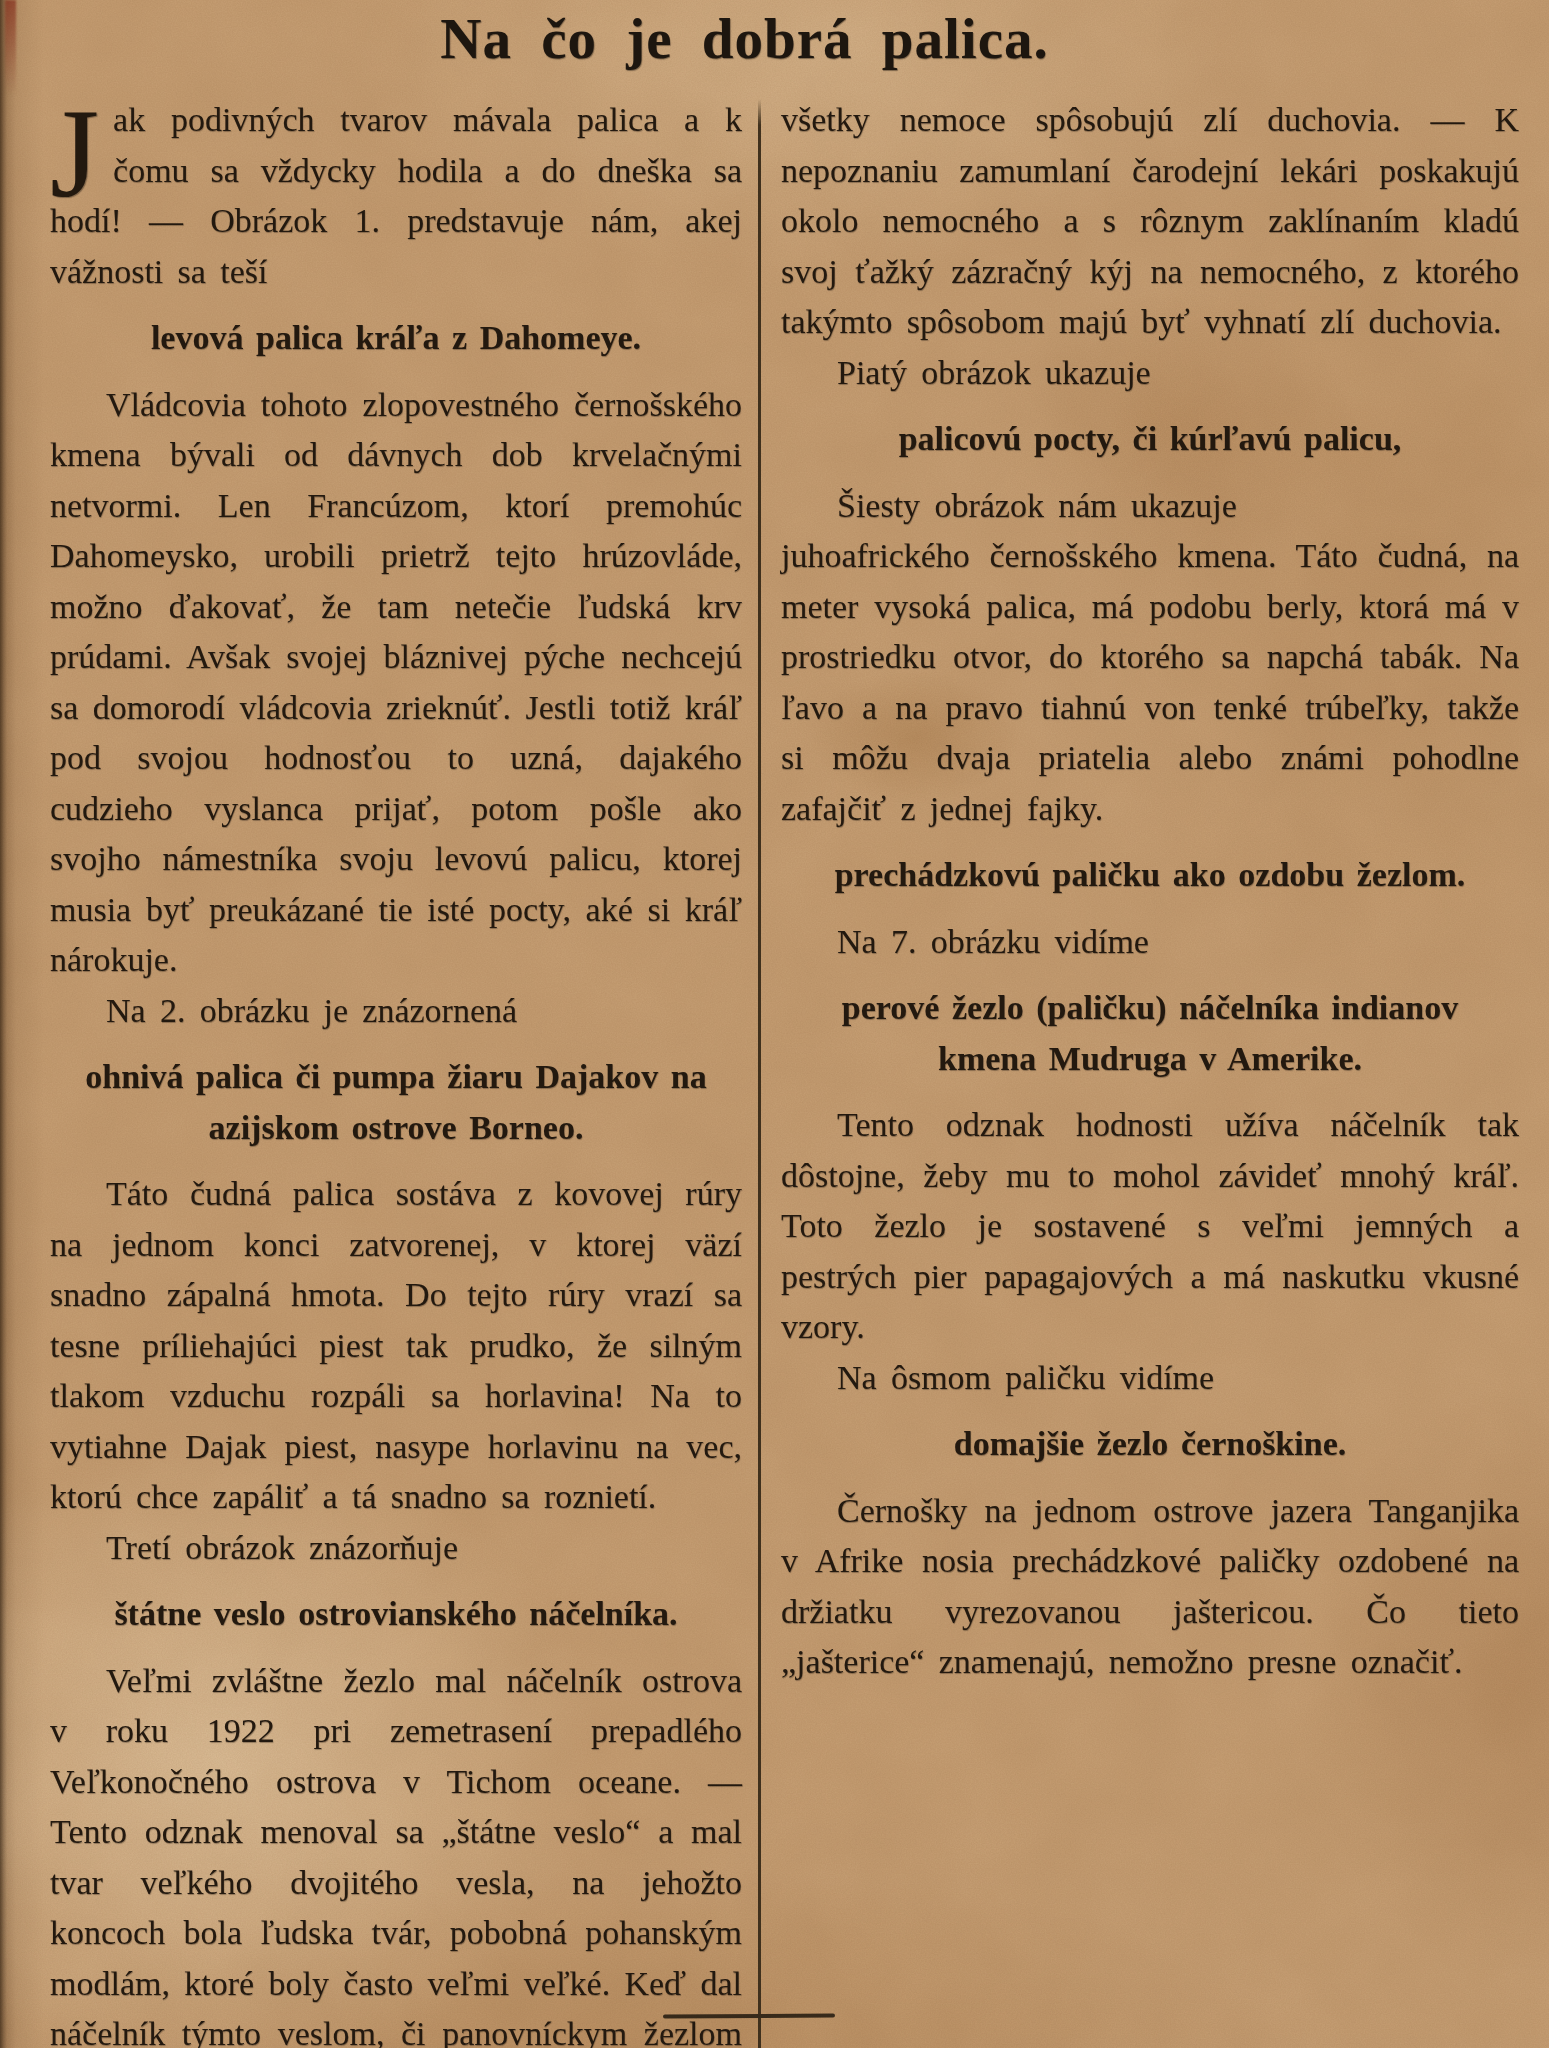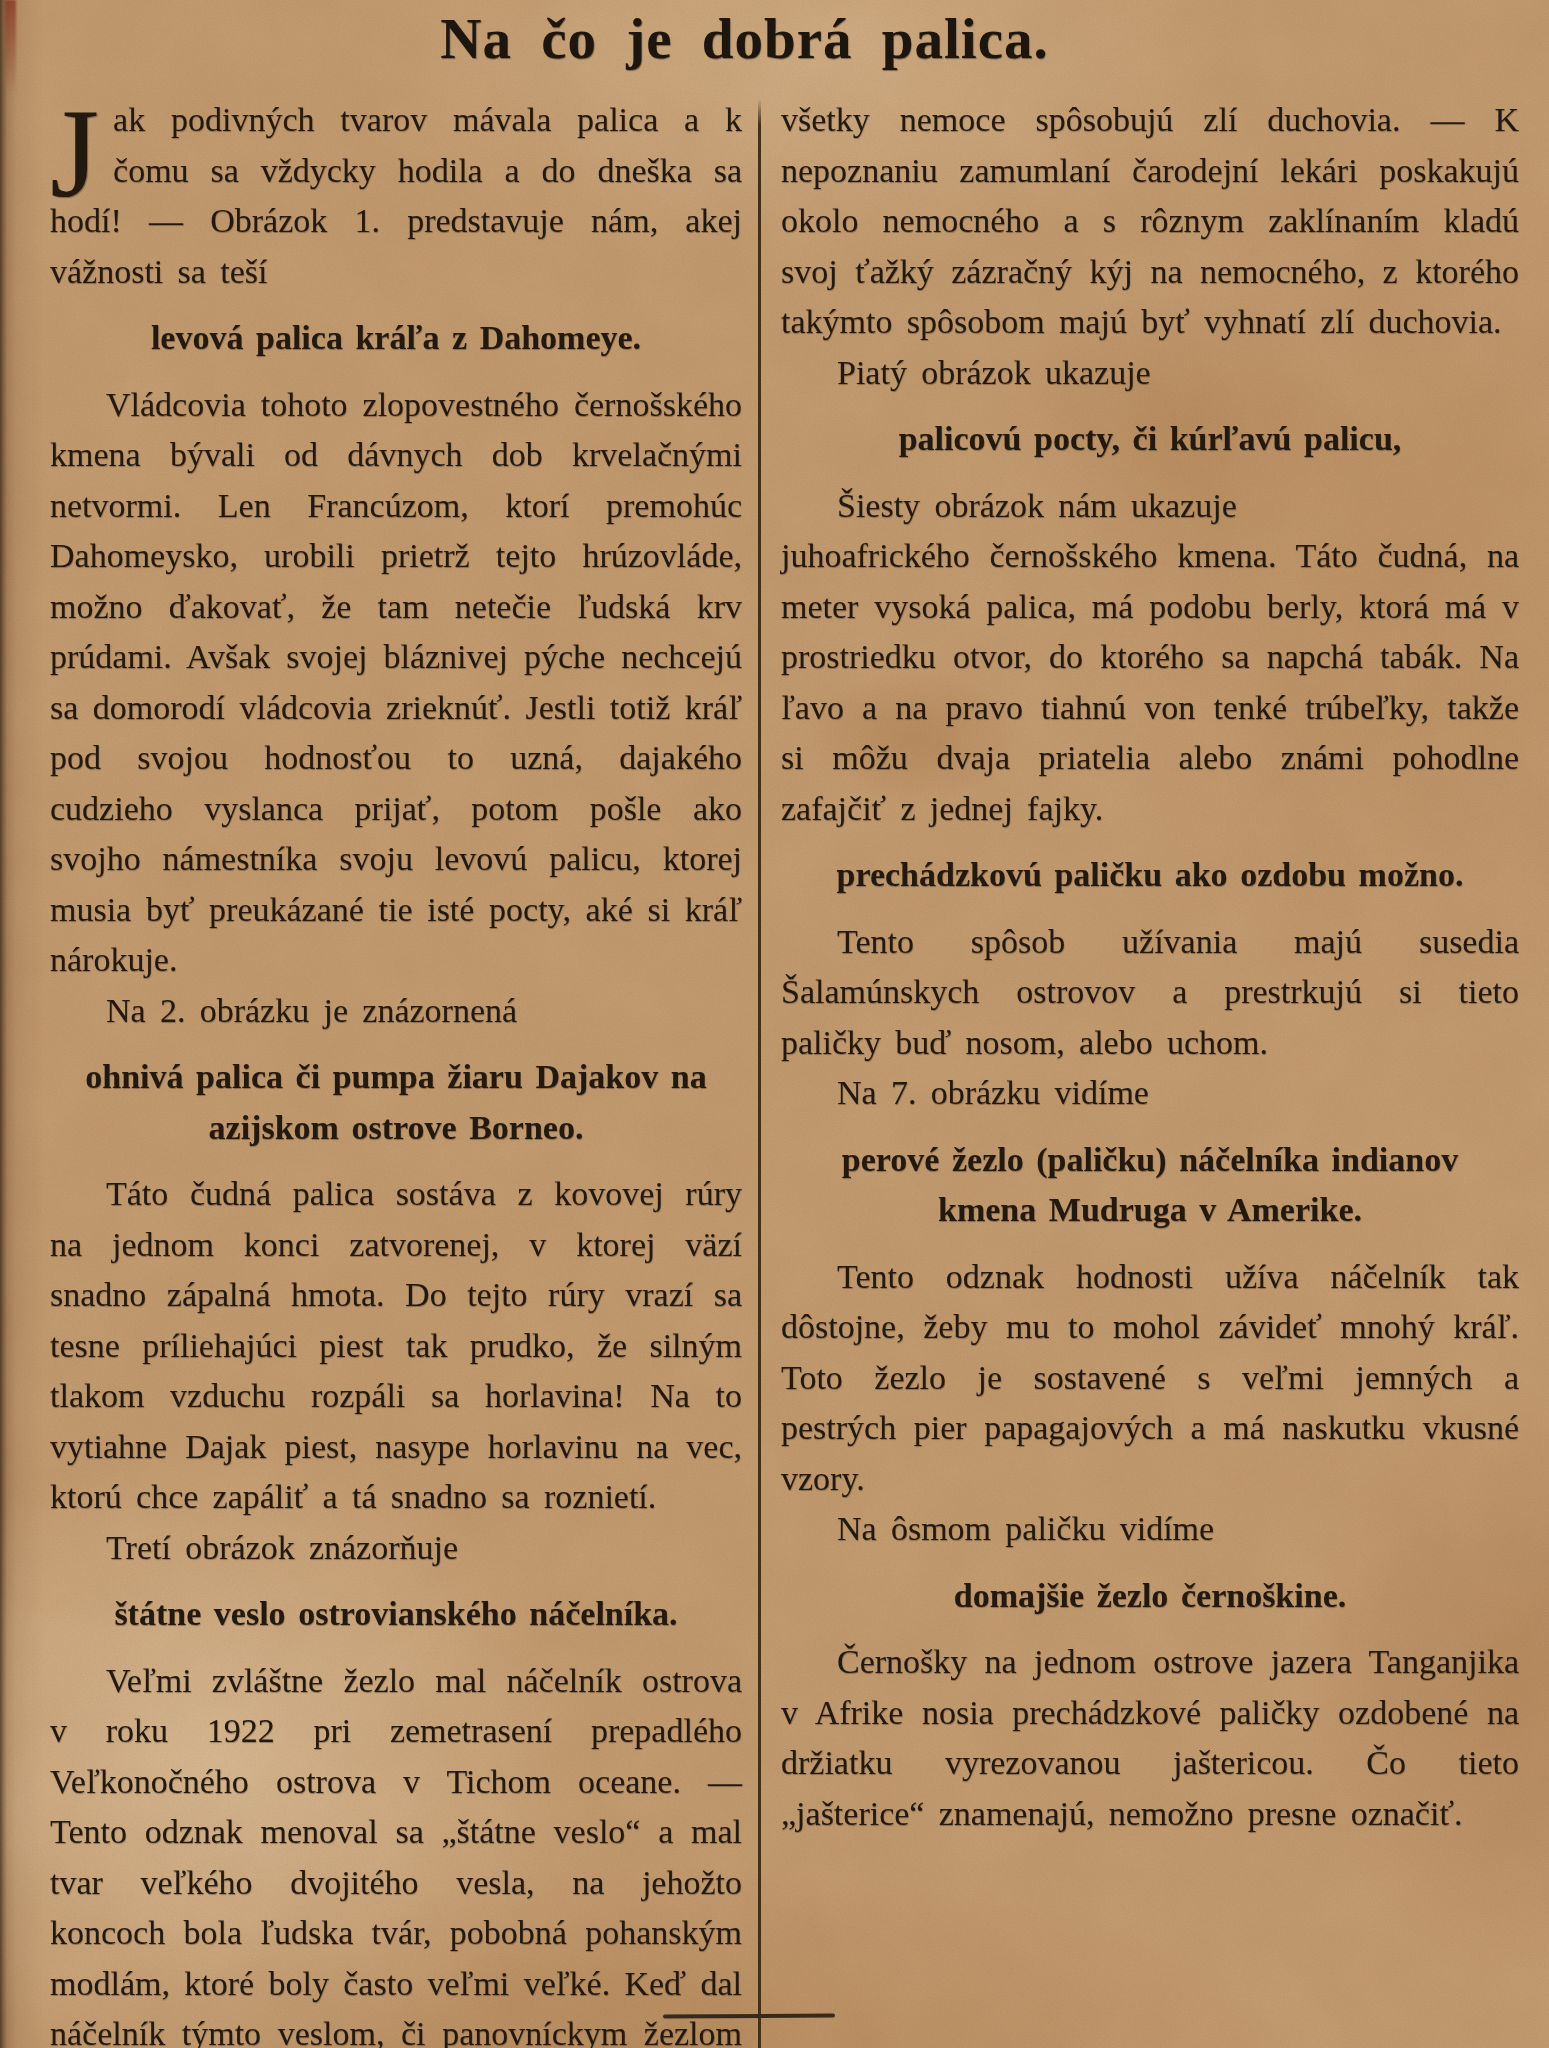--- a/index.html
+++ b/index.html
@@ -136,22 +136,21 @@
     </div>
 
     <div class="divider"></div>
 
     <div class="col col-right">
       <p class="para noindent">všetky nemoce spôsobujú zlí duchovia. — K nepoznaniu zamumlaní čarodejní lekári poskakujú okolo nemocného a s rôznym zaklínaním kladú svoj ťažký zázračný kýj na nemocného, z ktorého takýmto spôsobom majú byť vyhnatí zlí duchovia.</p>
       <p class="para">Piatý obrázok ukazuje</p>
       <p class="head">palicovú pocty, či kúrľavú palicu,</p>
       <p class="para">Šiesty obrázok nám ukazuje</p>
       <p class="para noindent">juhoafrického černošského kmena. Táto čudná, na meter vysoká palica, má podobu berly, ktorá má v prostriedku otvor, do ktorého sa napchá tabák. Na ľavo a na pravo tiahnú von tenké trúbeľky, takže si môžu dvaja priatelia alebo známi pohodlne zafajčiť z jednej fajky.</p>
-      <p class="head">prechádzkovú paličku ako ozdobu možno.</p>
-      <p class="para">Tento spôsob užívania majú susedia Šalamúnskych ostrovov a prestrkujú si tieto paličky buď nosom, alebo uchom.</p>
+      <p class="head">prechádzkovú paličku ako ozdobu žezlom.</p>
       <p class="para">Na 7. obrázku vidíme</p>
       <p class="head">perové žezlo (paličku) náčelníka indianov kmena Mudruga v Amerike.</p>
       <p class="para">Tento odznak hodnosti užíva náčelník tak dôstojne, žeby mu to mohol závideť mnohý kráľ. Toto žezlo je sostavené s veľmi jemných a pestrých pier papagajových a má naskutku vkusné vzory.</p>
       <p class="para">Na ôsmom paličku vidíme</p>
       <p class="head">domajšie žezlo černoškine.</p>
       <p class="para">Černošky na jednom ostrove jazera Tanganjika v Afrike nosia prechádzkové paličky ozdobené na držiatku vyrezovanou jaštericou. Čo tieto „jašterice“ znamenajú, nemožno presne označiť.</p>
 
     </div>
 
   </div>

